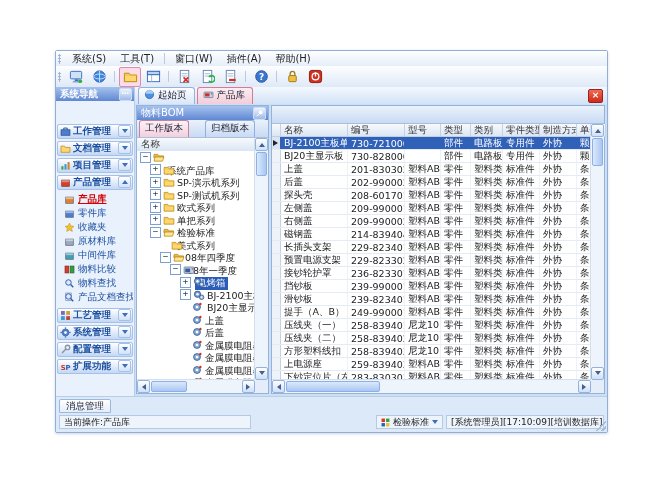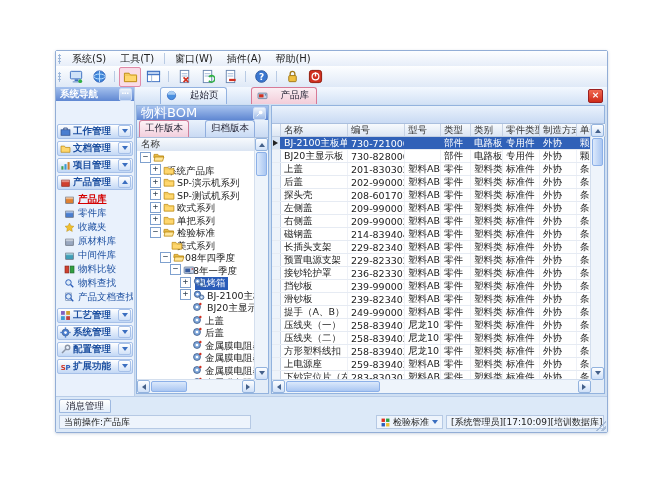--- a/index.html
+++ b/index.html
@@ -37,27 +37,27 @@
   .tri.down{border:3px solid transparent;border-top:4px solid #3a6ec0;margin-top:3px;}
   .tri.up{border:3px solid transparent;border-bottom:4px solid #3a6ec0;margin-bottom:3px;}
   .sb-items{display:flex;flex-direction:column;gap:1px;padding:1px 0 2px 7px;}
   .sb-item{height:13px;display:flex;align-items:center;gap:3px;font-size:9.5px;color:#1c4fa0;white-space:nowrap;cursor:default;}
   .sb-item .lbl{overflow:hidden;}
   .sb-item.selected .lbl{color:#d40000;text-decoration:underline;font-weight:bold;}
   
   .main{flex:1;display:flex;flex-direction:column;background:#cfdff2;min-width:0;}
   .main-tabs{height:16px;flex:none;display:flex;align-items:flex-end;gap:2px;padding:1px 3px 0;position:relative;
              background:linear-gradient(#f3f8fe,#d3e2f6);}
-  .tab{display:flex;align-items:center;gap:13px;font-size:9.5px;padding:1px 7px 2px 5px;border:1px solid #93b2e0;border-bottom:none;
-       border-radius:3px 3px 0 0;background:linear-gradient(#fdfeff,#d9e6f8);color:#223;cursor:default;margin-left:22px;}
+  .tab{display:flex;align-items:flex-start;gap:3px;font-size:9.5px;padding:1px 7px 2px 5px;border:1px solid #93b2e0;border-bottom:none;
+       border-radius:3px 3px 0 0;background:linear-gradient(#fdfeff,#d9e6f8);color:#223;cursor:default;}
   .tab.active{background:linear-gradient(#fbeef3,#f3cdd9);border-color:#d77a96;}
   .close-btn{position:absolute;right:4px;top:2px;width:13px;height:12px;border-radius:2px;border:1px solid #9c2020;
              background:linear-gradient(#f06a52,#cf2a18);color:#fff;font-size:9px;line-height:10px;text-align:center;font-weight:bold;}
   .main-body{flex:1;display:flex;gap:2px;padding:1px 2px 2px 1px;min-height:0;}
-  .panel-header{height:14px;flex:none;background:linear-gradient(#a6c2ee,#5f87d2);color:#fff;font-size:13px;
+  .panel-header{height:14px;flex:none;background:linear-gradient(#a6c2ee,#5f87d2);color:#fff;font-size:10px;
                 display:flex;align-items:center;justify-content:space-between;padding:0 2px 0 4px;}
   .bom-panel{width:131px;flex:none;background:#dce9f8;border:1px solid #93b3de;display:flex;flex-direction:column;min-height:0;}
   .version-tabs,.detail-tabs{height:16px;flex:none;display:flex;align-items:flex-end;gap:16px;padding:1px 2px 0;
                 background:linear-gradient(#eaf2fc,#c9daf3);border-bottom:1px solid #aabfde;}
   .vtab{font-size:9.5px;padding:1px 5px 2px;border:1px solid #90aede;border-bottom:none;border-radius:3px 3px 0 0;
         background:linear-gradient(#eef4fc,#c8daf4);color:#223;display:flex;align-items:center;gap:3px;white-space:nowrap;}
   .vtab.active{background:linear-gradient(#fdf3f7,#f2cfdd);border-color:#cf7e9a;}
   .tree-mid{position:relative;flex:1;min-height:0;background:#fff;}
   .tree-colhdr{position:absolute;left:0;top:0;right:13px;height:13px;display:flex;align-items:center;padding:0 4px;
                background:linear-gradient(#f7fafd,#dbe5f3);border-bottom:1px solid #c2cfe2;color:#333;font-size:9.5px;}

